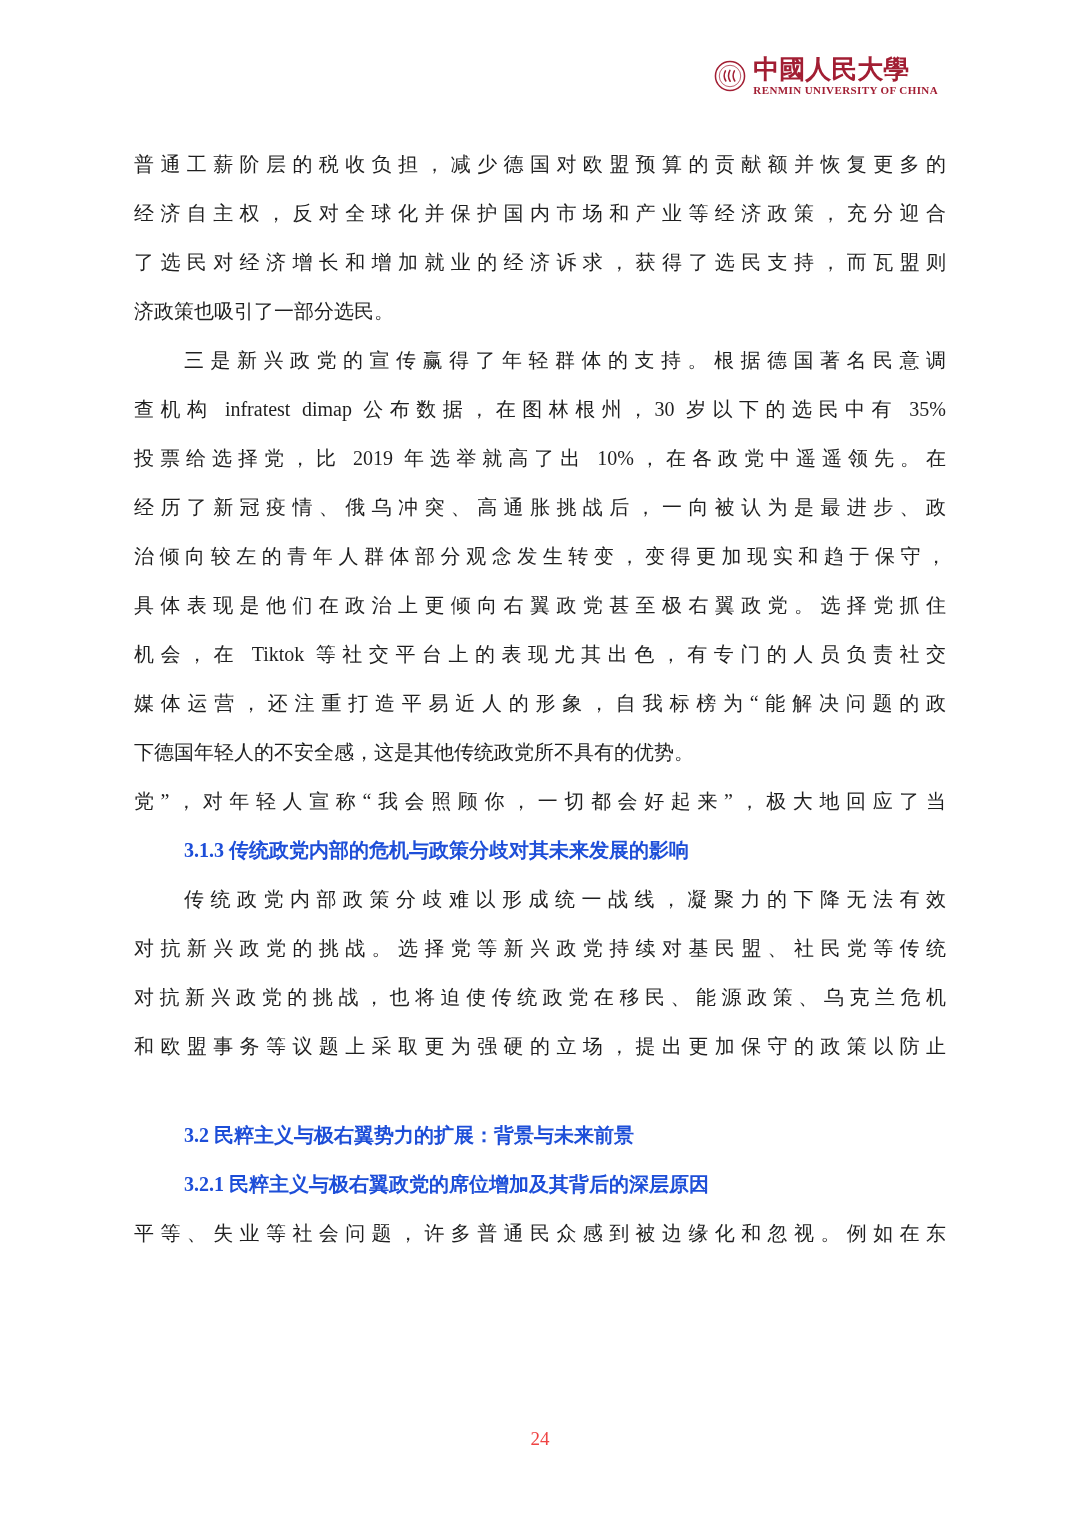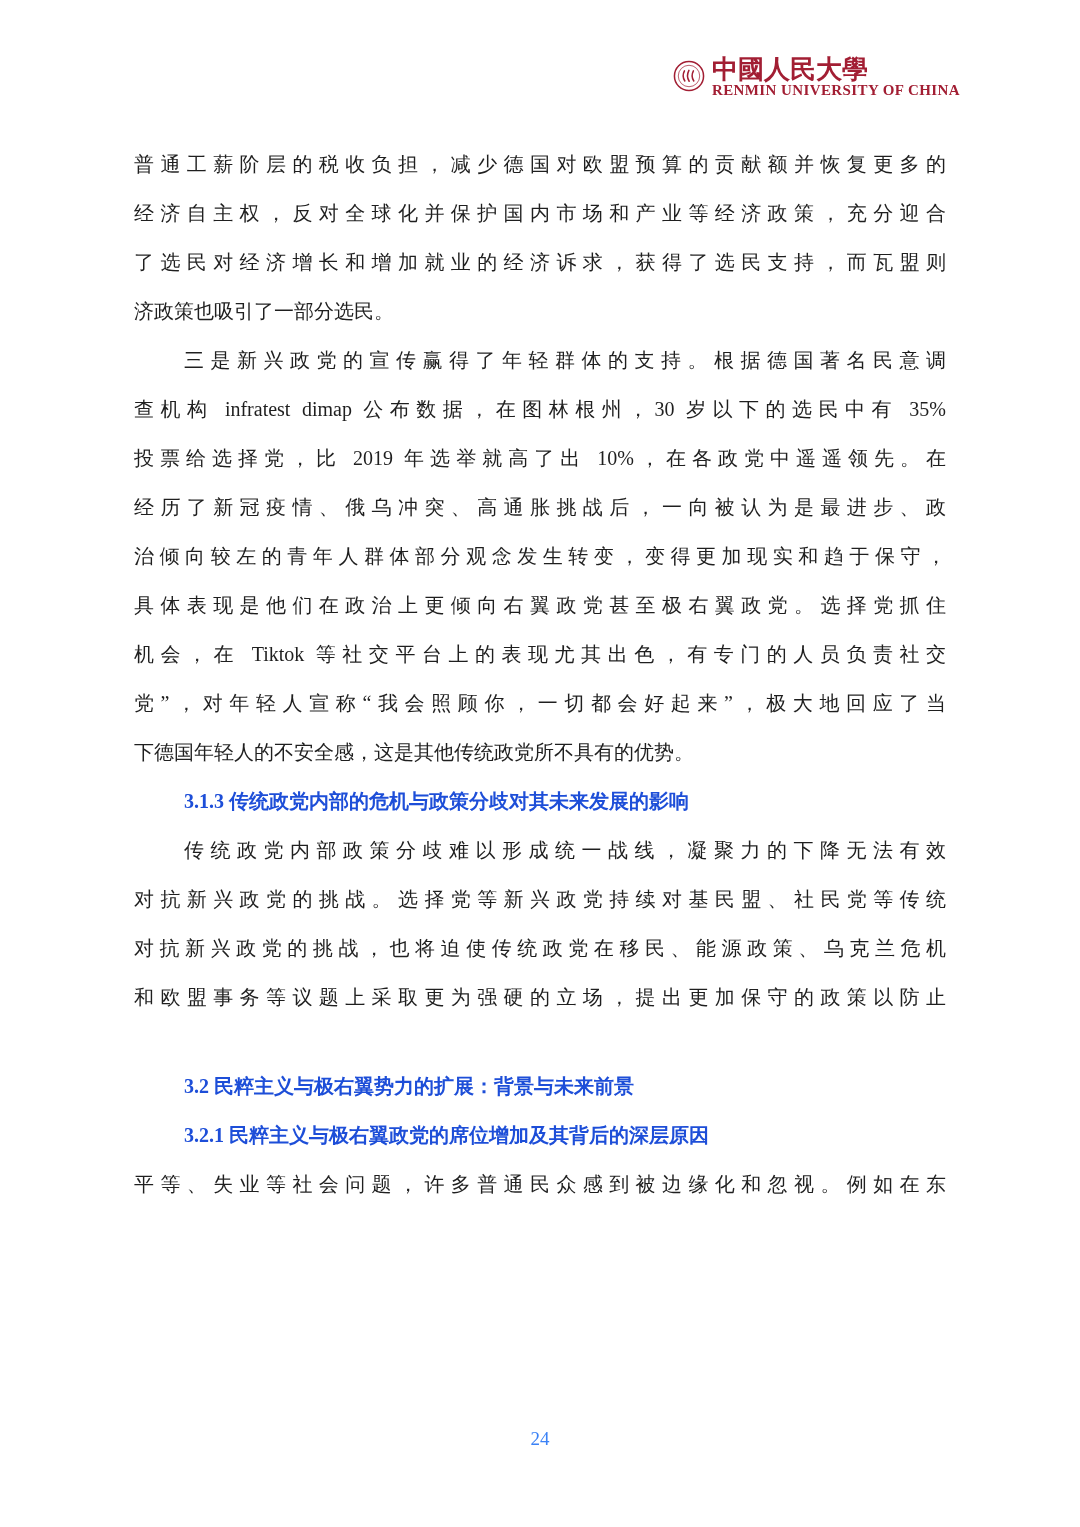--- a/index.html
+++ b/index.html
@@ -7,31 +7,31 @@
     position:relative;
     width:1080px;height:1527px;
     margin:0 auto;
     background:#ffffff;
     font-family:"Liberation Serif","DejaVu Serif",serif;
     color:#1f1f1f;
     overflow:hidden;
   }
   
   .logo{
-    position:absolute;top:56px;right:120px;
+    position:absolute;top:56px;right:142px;
     display:flex;align-items:center;gap:7px;
   }
   .logo-seal{width:32px;height:32px;flex:0 0 auto;}
   .logo-text{display:flex;flex-direction:column;align-items:flex-start;}
   .logo-zh{
     font-size:26px;line-height:28px;font-weight:700;
     color:#a21e33;letter-spacing:0px;white-space:nowrap;
   }
   .logo-en{
-    font-size:15px;line-height:12px;font-weight:700;
+    font-size:11px;line-height:12px;font-weight:700;
     color:#a21e33;letter-spacing:0.4px;white-space:nowrap;
   }
   
   .doc{
     position:absolute;left:134px;top:140px;width:812px;
   }
   .ln{
     height:49px;line-height:49px;font-size:20px;
     overflow:hidden;white-space:nowrap;
   }
@@ -41,21 +41,21 @@
     text-justify:inter-character;
     white-space:normal;
   }
   .en{text-align:left;}                 
   .in{text-indent:50px;}                
   .hd{font-weight:700;text-indent:50px;text-align:left;color:#1d4ed8;}
   .sp{height:40px;}                     
   
   .pageno{
     position:absolute;left:0;top:1428px;width:100%;
-    text-align:center;font-size:19px;color:#3b82f6;
+    text-align:center;font-size:19px;color:#ef4444;
   }
 </style>
 </head>
 <body>
 
 <div class="page">
 
   <div class="logo">
     <span class="logo-seal">
       <svg width="32" height="32" viewBox="0 0 40 40" xmlns="http://www.w3.org/2000/svg">
@@ -77,22 +77,23 @@
     <div class="ln fl">经济自主权，反对全球化并保护国内市场和产业等经济政策，充分迎合</div>
     <div class="ln fl">了选民对经济增长和增加就业的经济诉求，获得了选民支持，而瓦盟则</div>
     <div class="ln en">济政策也吸引了一部分选民。</div>
     <div class="ln fl in">三是新兴政党的宣传赢得了年轻群体的支持。根据德国著名民意调</div>
     <div class="ln fl">查机构 infratest dimap 公布数据，在图林根州，30 岁以下的选民中有 35%</div>
     <div class="ln fl">投票给选择党，比 2019 年选举就高了出 10%，在各政党中遥遥领先。在</div>
     <div class="ln fl">经历了新冠疫情、俄乌冲突、高通胀挑战后，一向被认为是最进步、政</div>
     <div class="ln fl">治倾向较左的青年人群体部分观念发生转变，变得更加现实和趋于保守，</div>
     <div class="ln fl">具体表现是他们在政治上更倾向右翼政党甚至极右翼政党。选择党抓住</div>
     <div class="ln fl">机会，在 Tiktok 等社交平台上的表现尤其出色，有专门的人员负责社交</div>
+    <div class="ln fl">媒体运营，还注重打造平易近人的形象，自我标榜为“能解决问题的政</div>
+    <div class="ln en">下德国年轻人的不安全感，这是其他传统政党所不具有的优势。</div>
     <div class="ln fl">党”，对年轻人宣称“我会照顾你，一切都会好起来”，极大地回应了当</div>
-    <div class="ln en">下德国年轻人的不安全感，这是其他传统政党所不具有的优势。</div>
     <div class="ln hd">3.1.3 传统政党内部的危机与政策分歧对其未来发展的影响</div>
     <div class="ln fl in">传统政党内部政策分歧难以形成统一战线，凝聚力的下降无法有效</div>
     <div class="ln fl">对抗新兴政党的挑战。选择党等新兴政党持续对基民盟、社民党等传统</div>
     <div class="ln fl">对抗新兴政党的挑战，也将迫使传统政党在移民、能源政策、乌克兰危机</div>
     <div class="ln fl">和欧盟事务等议题上采取更为强硬的立场，提出更加保守的政策以防止</div>
     <div class="sp"></div>
     <div class="ln hd">3.2 民粹主义与极右翼势力的扩展：背景与未来前景</div>
     <div class="ln hd">3.2.1 民粹主义与极右翼政党的席位增加及其背后的深层原因</div>
     <div class="ln fl">平等、失业等社会问题，许多普通民众感到被边缘化和忽视。例如在东</div>
   </div>

